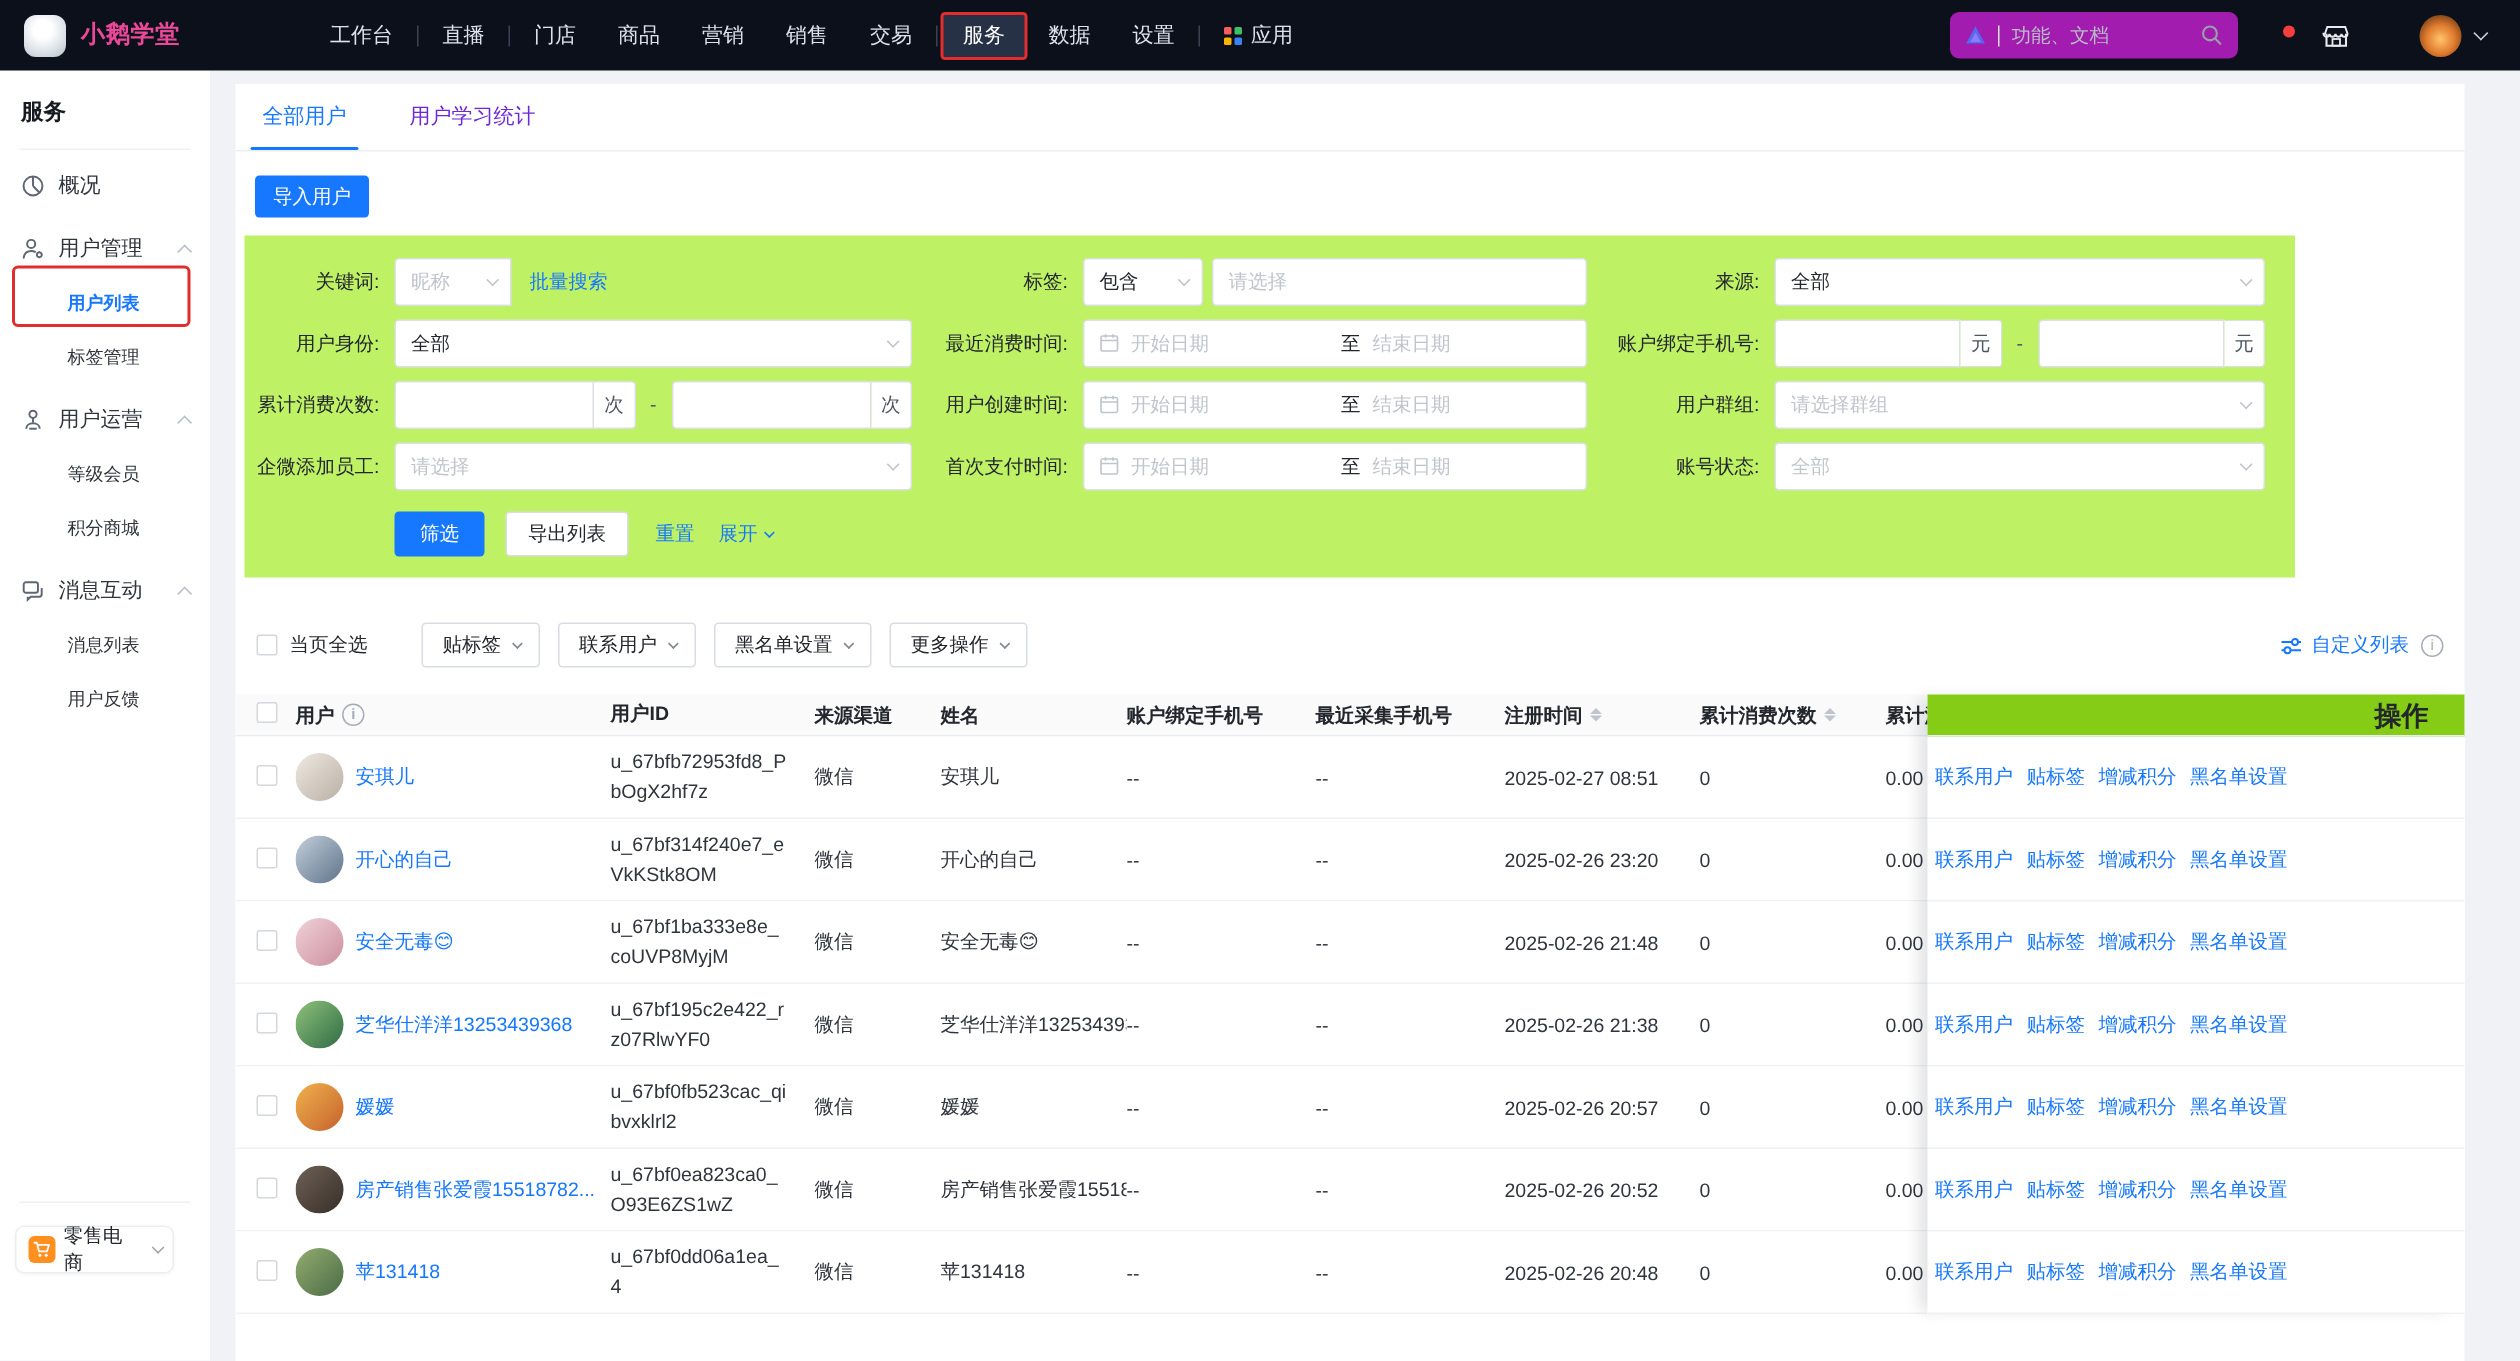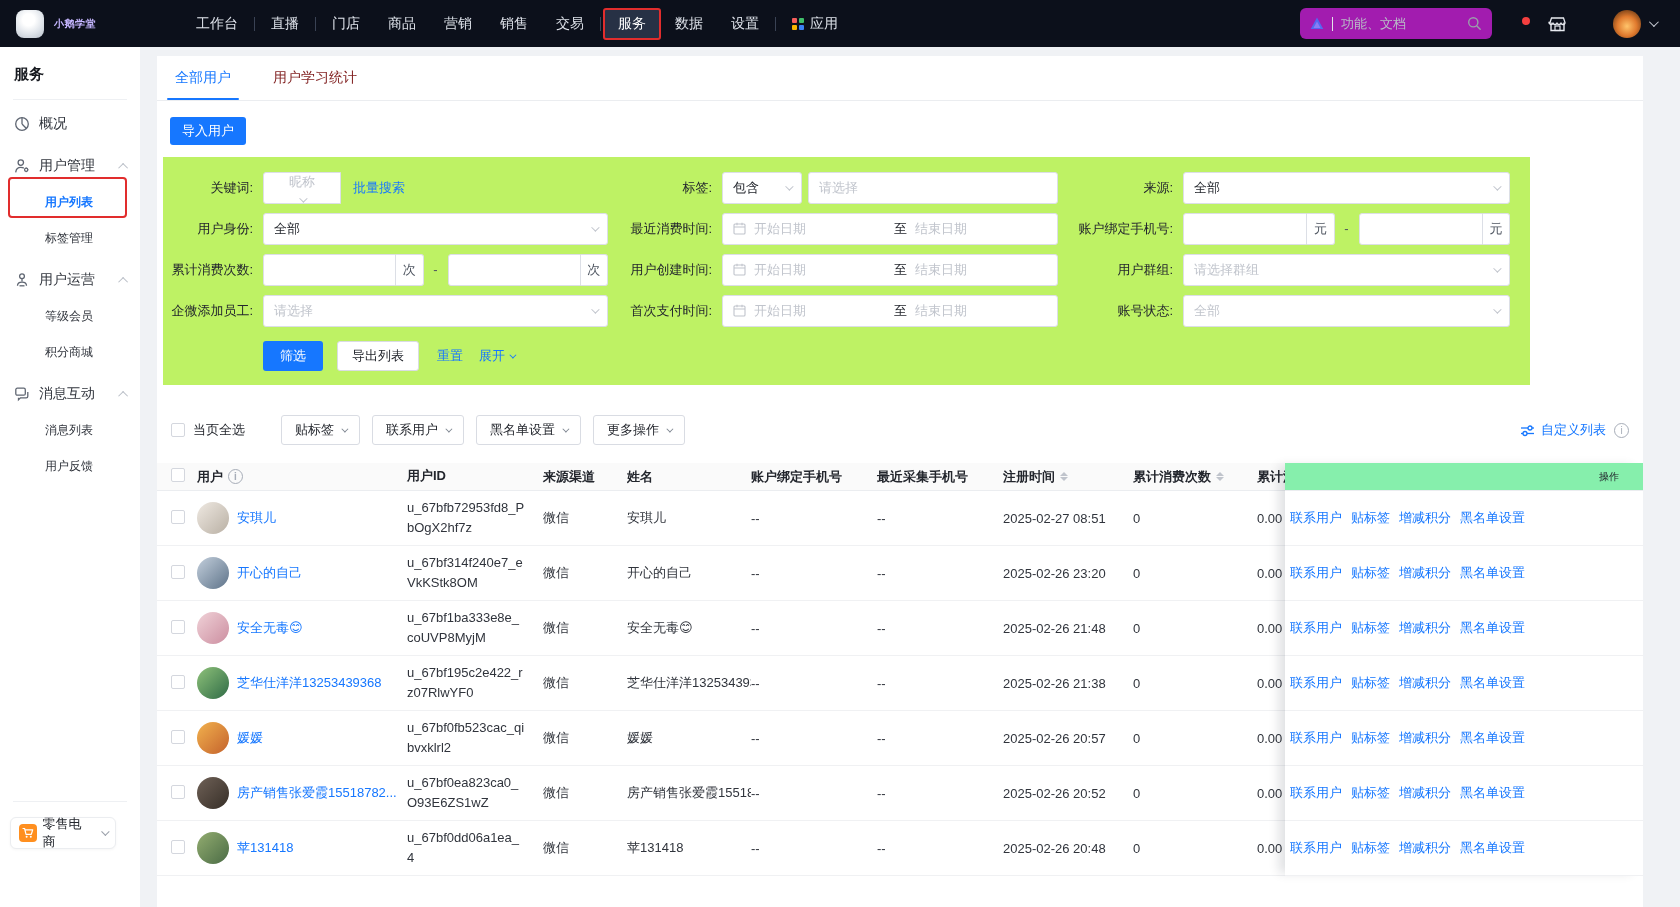--- a/index.html
+++ b/index.html
@@ -3,21 +3,21 @@
 <meta charset="utf-8">
 <style>
   * { box-sizing: border-box; margin: 0; padding: 0; }
   html,body { width:1680px; height:907px; overflow:hidden; }
   body { font-family:"Liberation Sans","DejaVu Sans",sans-serif; background:#f0f2f5; color:#1f2329; font-size:14px; }
 
   
   .topnav { height:47px; background:#0c101b; display:flex; align-items:center; padding-left:16px; position:relative; z-index:30; }
   .brand { display:flex; align-items:center; gap:10px; }
   .brand-logo { width:28px; height:28px; border-radius:8px; background:radial-gradient(circle at 45% 35%, #ffffff 25%, #dfe4ea 60%, #b7bfca 100%); display:inline-block; }
-  .brand-name { color:#c4b5fd; font-size:10px; font-weight:bold; letter-spacing:.5px; }
+  .brand-name { color:#ec4899; font-size:16px; font-weight:bold; letter-spacing:.5px; }
   .nav-menu { display:flex; align-items:center; margin-left:86px; }
   .nav-item { color:#dee2ea; font-size:14px; padding:7px 14px; cursor:pointer; white-space:nowrap; }
   .nav-item.active { background:#273145; border:2px solid #e12d2d; border-radius:3px; color:#fff; padding:5px 13px; }
   .nav-sep { width:1px; height:14px; background:#3a4254; margin:0 2px; }
   .nav-apps { display:inline-flex; align-items:center; gap:6px; }
   .apps-icon { display:inline-grid; grid-template-columns:5px 5px; grid-gap:2px; }
   .apps-icon i { width:5px; height:5px; border-radius:1px; display:block; }
   .apps-icon i:nth-child(1){background:#f65e5b}.apps-icon i:nth-child(2){background:#3fbf6a}
   .apps-icon i:nth-child(3){background:#f7b500}.apps-icon i:nth-child(4){background:#3b82f6}
   .nav-right { display:flex; align-items:center; margin-left:auto; padding-right:24px; }
@@ -50,39 +50,39 @@
   .store-pill { margin-left:10px; width:106px; height:32px; border:1px solid #ebedf0; border-radius:6px; background:#fff; display:flex; align-items:center; gap:6px; padding:0 8px; cursor:pointer; box-shadow:0 1px 3px rgba(0,0,0,.04); }
   .store-ico { width:18px; height:18px; border-radius:4px; background:#ff8f1f; display:flex; align-items:center; justify-content:center; }
   .store-label { font-size:13px; color:#23262d; }
   .store-pill .chev { color:#9aa0aa; width:6px; height:6px; margin-left:2px; }
 
   
   .main { position:absolute; left:140px; top:47px; right:0; bottom:0; background:#f0f2f5; padding:9px 37px 0 17px; }
   .card { background:#fff; min-height:920px; }
 
   .tabs { height:45px; border-bottom:1px solid #ebedf0; display:flex; align-items:stretch; padding:0 10px; }
-  .tab { display:flex; align-items:center; padding:0 8px; margin-right:26px; font-size:14px; color:#7f1d1d; position:relative; cursor:pointer; }
+  .tab { display:flex; align-items:center; padding:0 8px; margin-right:26px; font-size:14px; color:#6d28d9; position:relative; cursor:pointer; }
   .tab.active { color:#1677ff; }
   .tab.active::after { content:""; position:absolute; left:0; right:0; bottom:0; height:2px; background:#1677ff; border-radius:2px; }
 
   .import-btn { margin:16px 0 0 13px; width:76px; height:28px; background:#1677ff; color:#fff; border:none; border-radius:3px; font-size:13px; cursor:pointer; font-family:inherit; }
 
   
   .filter-panel { margin:12px 0 0 6px; width:1367px; background:#bef264; padding:10px 0 14px; }
   .f-row { height:41px; display:flex; align-items:center; font-size:13px; }
   .fl { text-align:right; padding-right:10px; color:#23262d; white-space:nowrap; }
   .fl.c1 { width:100px; } .fl.c2 { width:114px; } .fl.c3 { width:125px; }
   .ff { display:flex; align-items:center; }
   .ff.c1 { width:345px; } .ff.c2 { width:336px; } .ff.c3 { width:327px; }
   .ibox { background:#fff; border:1px solid #dcdfe6; border-radius:3px; height:32px; display:flex; align-items:center; padding:0 10px; font-size:13px; color:#23262d; width:100%; }
   .ph { color:#c0c4cc; }
   .val { color:#23262d; }
   .sel { justify-content:space-between; cursor:pointer; }
   .sel .chev { color:#c0c4cc; width:6px; height:6px; flex:0 0 auto; }
-  .kw-type { width:78px; border-radius:3px 0 0 3px;flex-direction:column; }
+  .kw-type { width:78px; border-radius:3px 0 0 3px; }
   .kw-input { flex:1; border-left:none; border-radius:0 3px 3px 0; }
   .link { color:#1677ff; cursor:pointer; white-space:nowrap; }
   .batch-link { margin-left:12px; font-size:13px; }
   .tag-op { width:80px; margin-right:6px; flex:0 0 auto; }
   .date-range { background:#fff; border:1px solid #dcdfe6; border-radius:3px; height:32px; display:flex; align-items:center; width:100%; padding:0 10px; gap:8px; }
   .date-range .dr-start, .date-range .dr-end { flex:1; color:#c0c4cc; font-size:13px; }
   .dr-to { color:#23262d; font-size:13px; }
   .unit-input { display:flex; align-items:center; flex:1; }
   .unit-input .u-field { border:1px solid #dcdfe6; border-left:none; border-radius:0 3px 3px 0; background:#fff; height:32px; width:34px; display:flex; align-items:center; justify-content:center; color:#4e5560; font-size:13px; }
   .unit-input .u-box { border-radius:3px 0 0 3px; }
@@ -119,21 +119,21 @@
   .c-cnt { width:124px; flex:0 0 auto; }
   .c-amt { width:160px; flex:0 0 auto; white-space:nowrap; overflow:hidden; }
   .hdr-cell { display:inline-flex; align-items:center; gap:5px; }
   .sort-ico { display:inline-flex; flex-direction:column; gap:1px; }
   .sort-ico i { width:0; height:0; border-left:4px solid transparent; border-right:4px solid transparent; display:block; }
   .sort-ico .s-up { border-bottom:4px solid #c0c4cc; }
   .sort-ico .s-dn { border-top:4px solid #c0c4cc; }
   .avatar { width:32px; height:32px; border-radius:50%; flex:0 0 auto; }
   .u-name { color:#1677ff; white-space:nowrap; overflow:hidden; cursor:pointer; }
   .actions-panel { position:absolute; left:1128px; right:0; top:0; bottom:0; background:#fff; box-shadow:-9px 0 10px -3px rgba(15,23,42,.13); z-index:10; }
-  .panel-header { height:28px; background:#86efac; border-bottom:1px solid #ebedf0; display:flex; align-items:center; justify-content:flex-end; padding-right:24px; font-size:10px; font-weight:normal; color:#23262d; }
+  .panel-header { height:28px; background:#84cc16; border-bottom:1px solid #ebedf0; display:flex; align-items:center; justify-content:flex-end; padding-right:24px; font-size:18px; font-weight:bold; color:#23262d; }
   .panel-row { height:55px; border-bottom:1px solid #f0f1f3; display:flex; align-items:center; padding-left:5px; gap:9px; font-size:13px; }
   .action-link { color:#1677ff; cursor:pointer; white-space:nowrap; }
 
   svg { display:block; }
 </style>
 </head>
 <body>
 
 <header class="topnav">
   <div class="brand">

